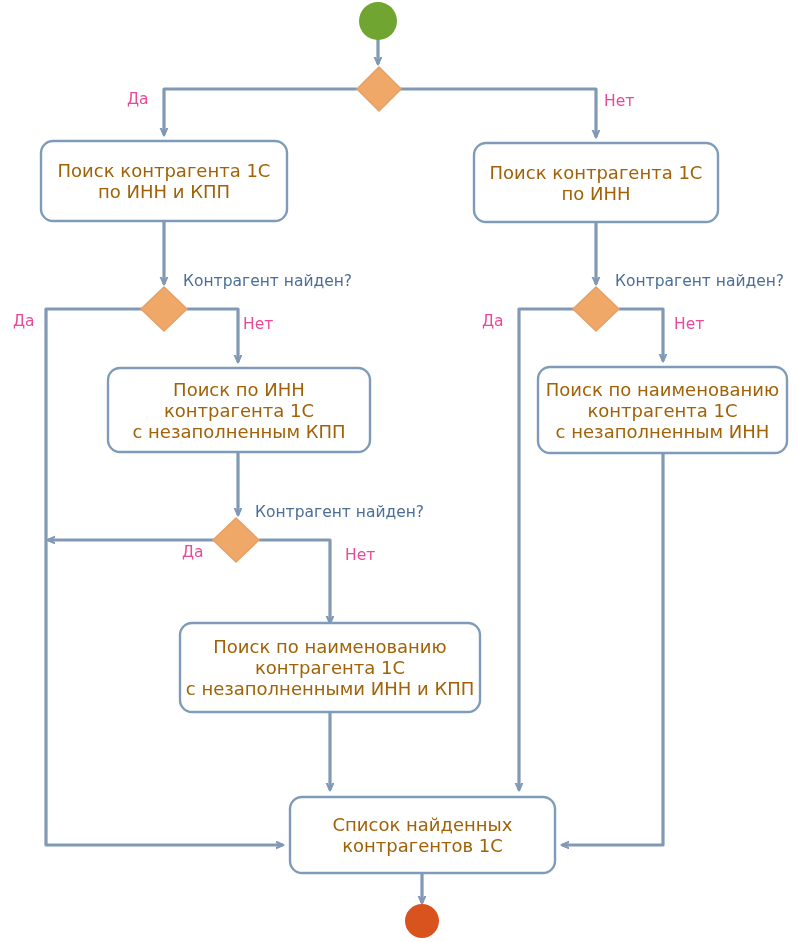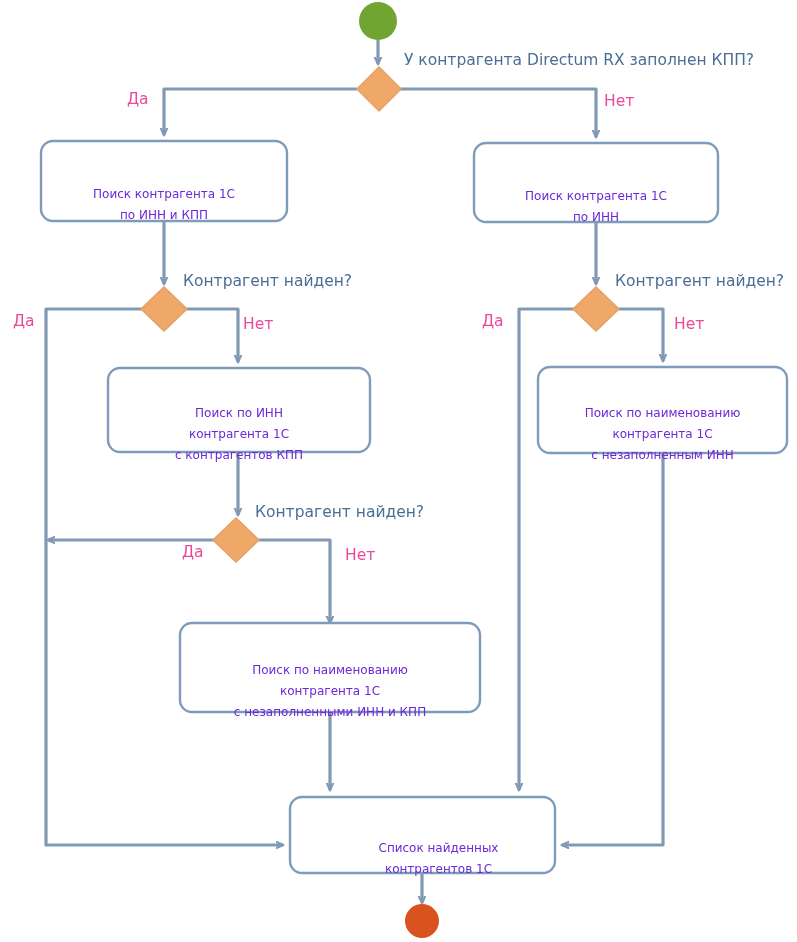--- a/index.html
+++ b/index.html
@@ -21,26 +21,25 @@
     top: 0;
     width: 797px;
     height: 942px;
   }
   .node-label {
     position: absolute;
     display: flex;
     align-items: center;
     justify-content: center;
     text-align: center;
-    color: #6d28d9;
-    font-size: 12px;
+    color: #a16207;
+    font-size: 18px;
     line-height: 21px;
     white-space: pre-line;
     pointer-events: none;
-    margin-top: 24px;
   }
   .edge-label {
     position: absolute;
     color: #ec4899;
     font-size: 15.5px;
     line-height: 18px;
     white-space: nowrap;
   }
   .edge-label.q {
     color: #4a6e96;
@@ -110,31 +109,30 @@
     <circle cx="378" cy="21" r="19" fill="#70A532"></circle>
     <circle cx="422" cy="921" r="17" fill="#D9531E"></circle>
   </svg>
 
   <div class="node-label" style="left:41px;  top:141px; width:246px; height:80px;">Поиск контрагента 1С
 по ИНН и КПП</div>
   <div class="node-label" style="left:474px; top:143px; width:244px; height:79px;">Поиск контрагента 1С
 по ИНН</div>
   <div class="node-label" style="left:108px; top:368px; width:262px; height:84px;">Поиск по ИНН
 контрагента 1С
-с контрагентов КПП</div>
+с незаполненным КПП</div>
   <div class="node-label" style="left:538px; top:367px; width:249px; height:86px;">Поиск по наименованию
 контрагента 1С
 с незаполненным ИНН</div>
   <div class="node-label" style="left:180px; top:623px; width:300px; height:89px;">Поиск по наименованию
 контрагента 1С
 с незаполненными ИНН и КПП</div>
-  <div class="node-label" style="left:306px; top:797px; width:265px; height:76px;">Список найденных
+  <div class="node-label" style="left:290px; top:797px; width:265px; height:76px;">Список найденных
 контрагентов 1С</div>
 
-  <div class="edge-label q" style="left:404px; top:51px;">У контрагента Directum RX заполнен КПП?</div>
   <div class="edge-label q" style="left:183px; top:272px;">Контрагент найден?</div>
   <div class="edge-label q" style="left:615px; top:272px;">Контрагент найден?</div>
   <div class="edge-label q" style="left:255px; top:503px;">Контрагент найден?</div>
 
   <div class="edge-label" style="left:127px; top:90px;">Да</div>
   <div class="edge-label" style="left:604px; top:92px;">Нет</div>
 
   <div class="edge-label" style="left:13px; top:312px;">Да</div>
   <div class="edge-label" style="left:243px; top:315px;">Нет</div>
 

